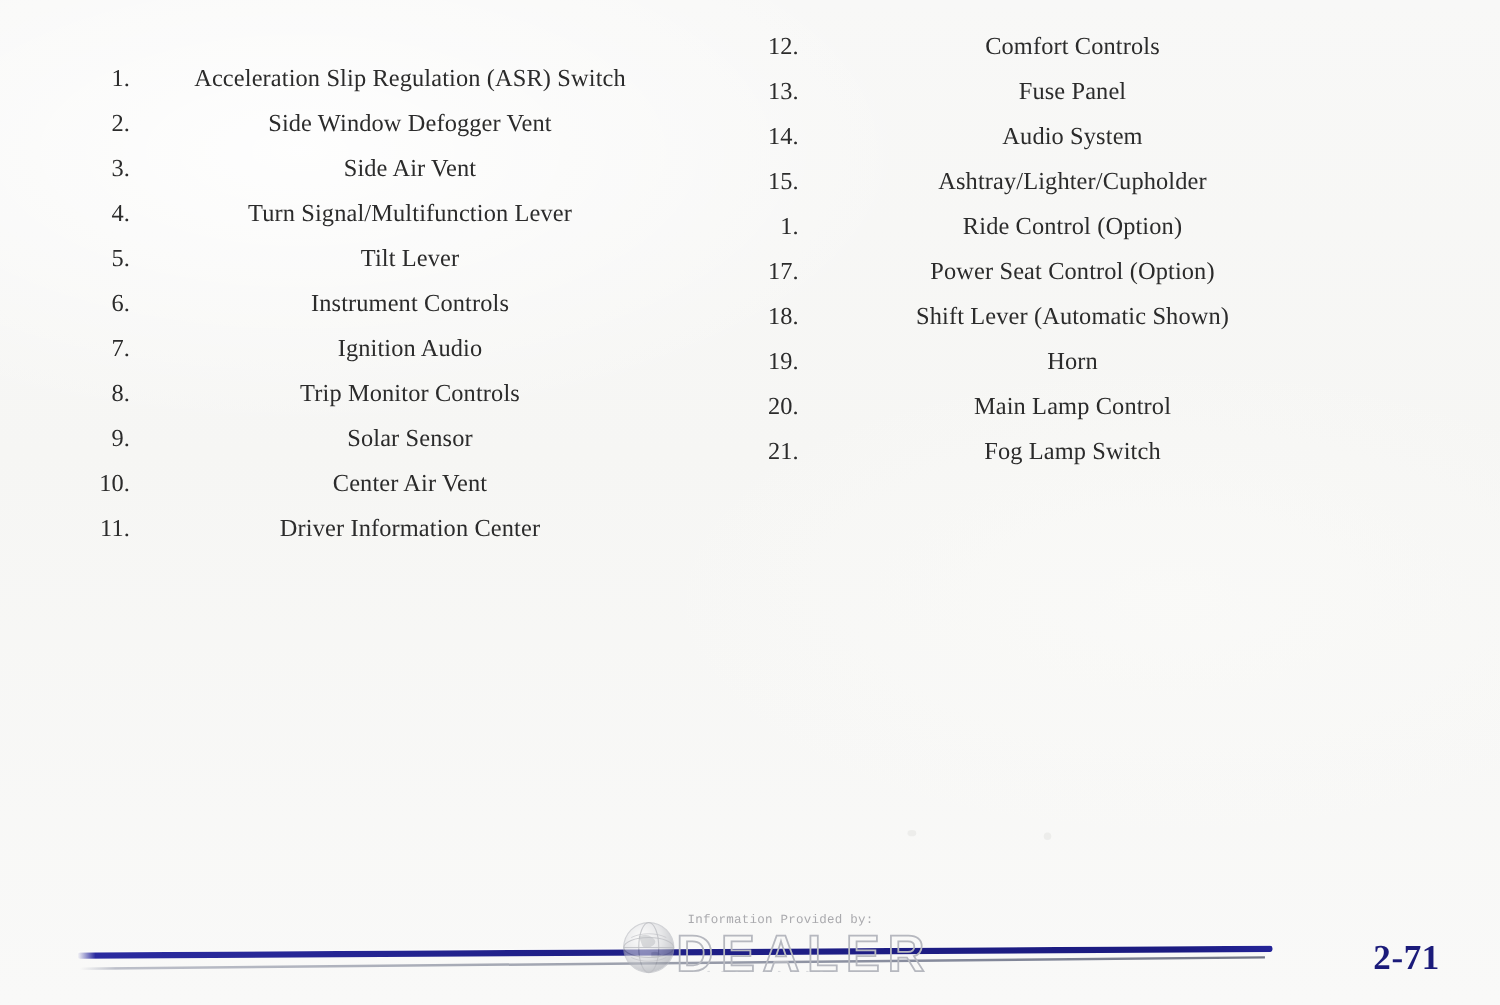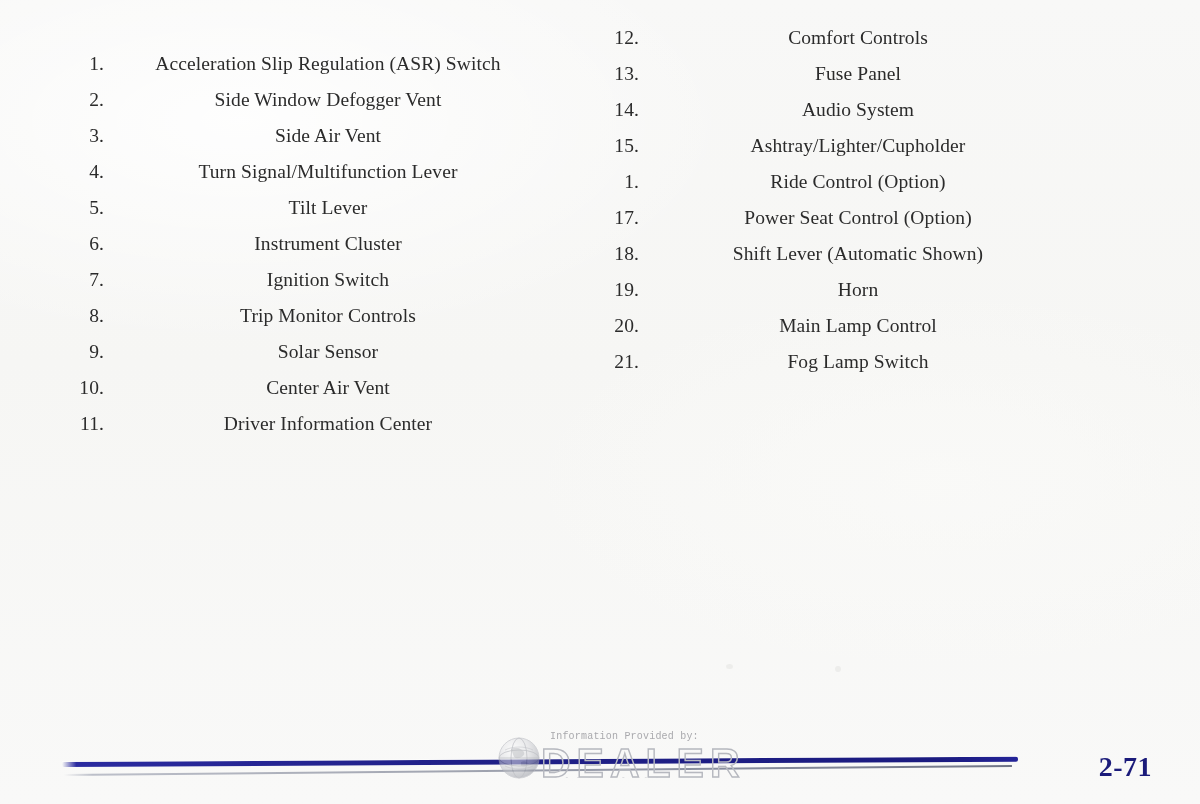--- a/index.html
+++ b/index.html
@@ -230,25 +230,25 @@
         <li class="item">
           <span class="item-num">4.</span>
           <span class="item-label">Turn Signal/Multifunction Lever</span>
         </li>
         <li class="item">
           <span class="item-num">5.</span>
           <span class="item-label">Tilt Lever</span>
         </li>
         <li class="item">
           <span class="item-num">6.</span>
-          <span class="item-label">Instrument Cluster</span>
+          <span class="item-label">Instrument Controls</span>
         </li>
         <li class="item">
           <span class="item-num">7.</span>
-          <span class="item-label">Ignition Switch</span>
+          <span class="item-label">Ignition Audio</span>
         </li>
         <li class="item">
           <span class="item-num">8.</span>
           <span class="item-label">Trip Monitor Controls</span>
         </li>
         <li class="item">
           <span class="item-num">9.</span>
           <span class="item-label">Solar Sensor</span>
         </li>
         <li class="item">

